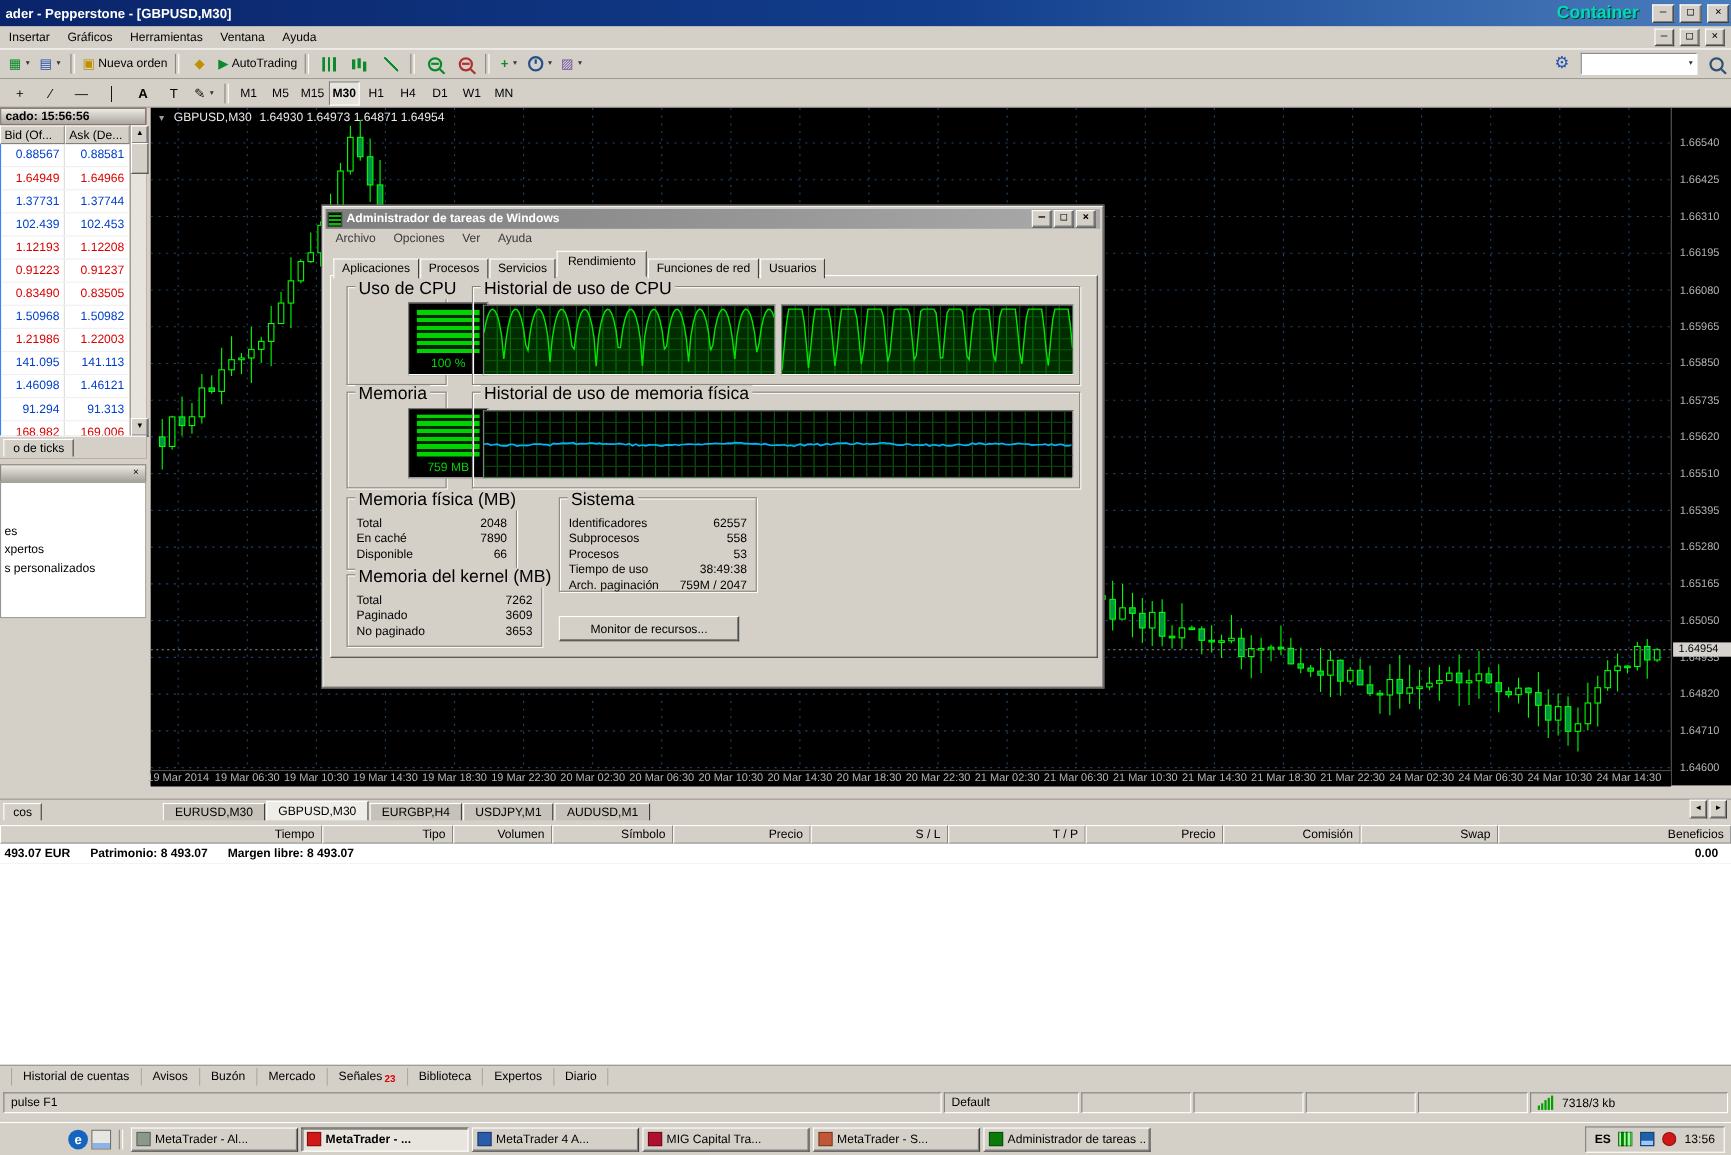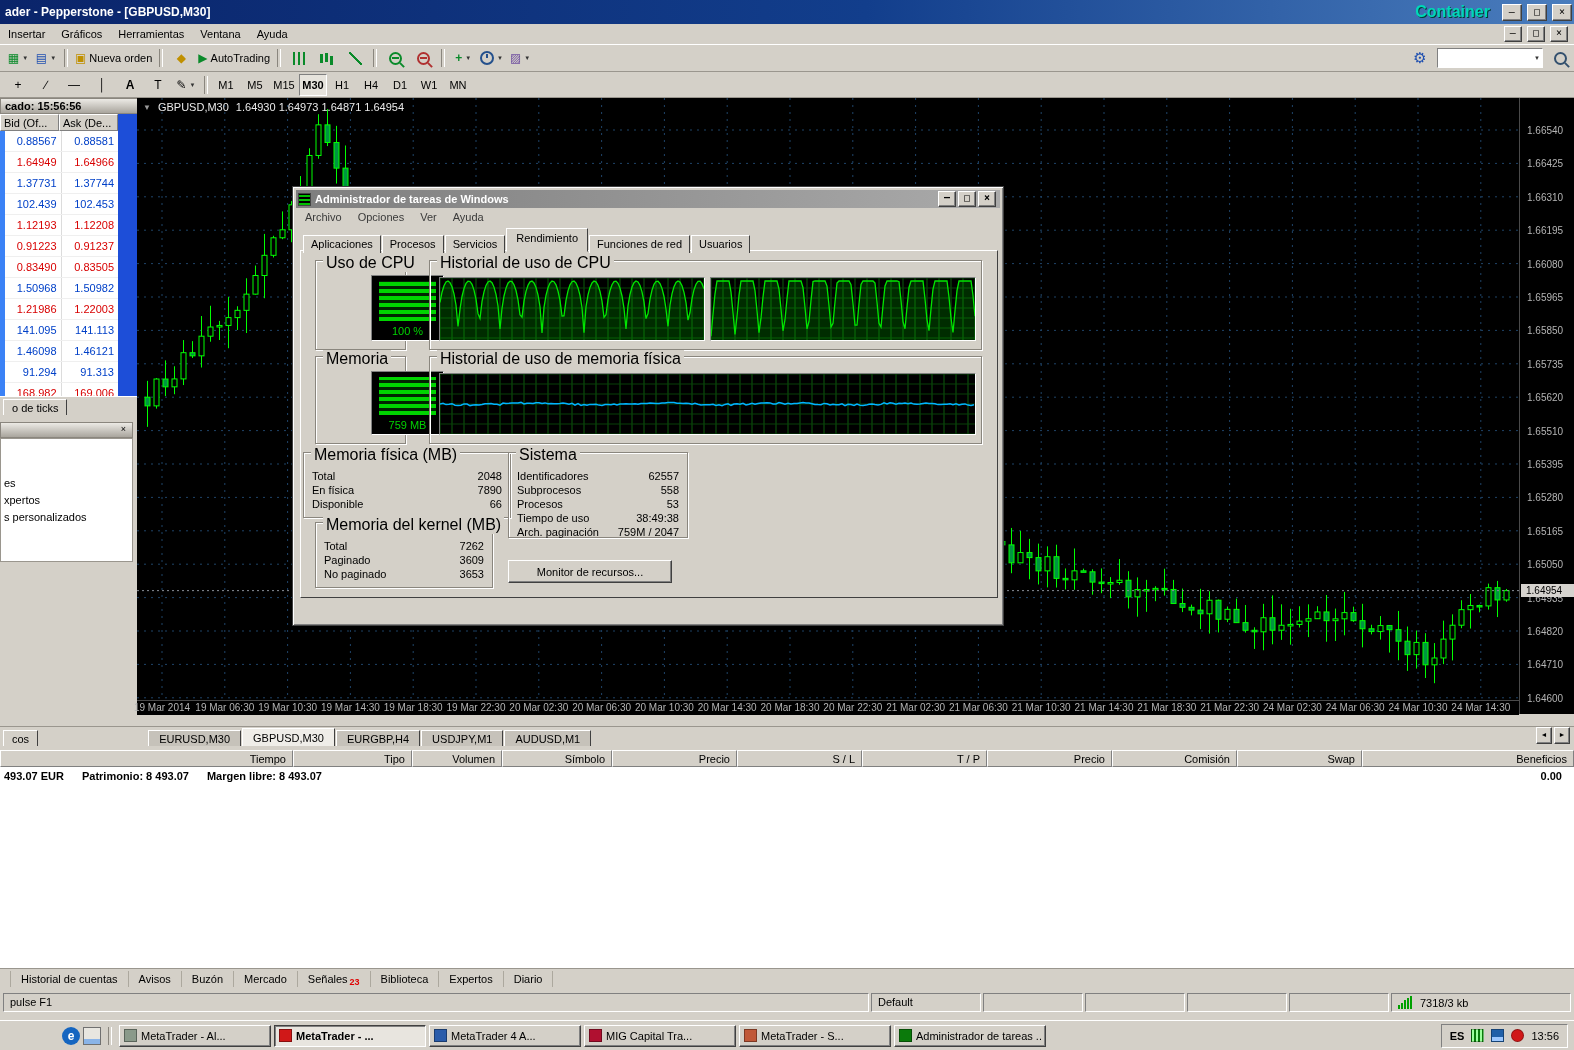--- a/index.html
+++ b/index.html
@@ -44,27 +44,27 @@
   .ic-line{width:13px;height:13px;background:linear-gradient(45deg,transparent 45%,#0a8a2a 45% 55%,transparent 55%);}
   .ic-clock{display:inline-block;width:10px;height:10px;border:2px solid #24508c;border-radius:50%;position:relative;}
   .ic-clock::after{content:'';position:absolute;left:4px;top:1px;width:2px;height:4px;background:#24508c;}
   .searchbox{display:inline-flex;align-items:center;background:#fff;border:1px solid;border-color:#808080 #fff #fff #808080;height:18px;width:100px;padding:0 2px;margin:0 3px;}
   .searchbox input{border:none;outline:none;flex:1;width:80px;font-size:11px;font-family:inherit;background:#fff;}
   .tfbtn{min-width:26px;height:20px;display:inline-flex;align-items:center;justify-content:center;font-size:11px;margin-right:1px;border:1px solid transparent;}
   .tfbtn.active{border-color:#808080 #fff #fff #808080;background:#e6e3dc;font-weight:bold;}
   
   #workspace{left:0;top:98px;width:1574px;height:628px;background:#d4d0c8;}
   
-  .mw-panel{left:0;top:0;width:133px;height:319px;background:#1d4ed8;padding-left:46px;}
+  .mw-panel{left:0;top:0;width:133px;height:319px;background:#7f1d1d;}
   .mw-caption{position:absolute;left:0;top:0;right:0;height:16px;background:linear-gradient(#eceae5,#a9a59d);
     border:1px solid #8a867e;box-sizing:border-box;font-weight:bold;padding:1px 4px;white-space:nowrap;overflow:hidden;}
   .mw-head{position:absolute;left:0;top:16px;display:flex;}
   .mw-th{width:59px;height:17px;box-sizing:border-box;background:#d4d0c8;border:1px solid;border-color:#fff #808080 #808080 #fff;
     font-size:11px;padding:2px 3px;white-space:nowrap;overflow:hidden;}
-  #mw-body{position:absolute;left:0;top:33px;width:118px;height:278px;background:#fff;border-left:5px solid #3b82f6;box-sizing:border-box;overflow:hidden;}
+  #mw-body{position:absolute;left:0;top:33px;width:118px;height:278px;background:#fff;border-left:1px solid #3b82f6;box-sizing:border-box;overflow:hidden;}
   .mw-row{display:flex;height:20px;border-bottom:1px solid #efefef;}
   .mw-bid,.mw-ask{width:58px;text-align:right;padding:4px 4px 0 0;box-sizing:border-box;}
   .mw-bid{border-right:1px solid #dcdcdc;}
   .up{color:#0040c8;} .down{color:#d80000;}
   .mw-sb{position:absolute;right:0;top:16px;width:15px;height:283px;background:#e6e3dc;border-left:1px solid #9a968e;box-sizing:border-box;}
   .sb-btn{position:absolute;left:0;width:14px;height:15px;background:#d4d0c8;border:1px solid;border-color:#fff #404040 #404040 #fff;
     box-shadow:inset -1px -1px 0 #808080;font-size:7px;text-align:center;line-height:13px;}
   .sb-thumb{position:absolute;left:0;top:16px;width:14px;height:26px;background:#d4d0c8;border:1px solid;border-color:#fff #404040 #404040 #fff;}
   .mw-tabs{position:absolute;left:0;bottom:0;right:0;height:20px;background:#d4d0c8;border-top:1px solid #fff;}
   .mini-tab{display:inline-block;margin:2px 0 0 3px;padding:2px 8px 1px;background:#d4d0c8;border:1px solid;
@@ -105,21 +105,21 @@
   
   #bottomtabs{left:0;top:968px;width:1574px;height:20px;background:#d4d0c8;border-top:1px solid #9a968e;
     display:flex;align-items:center;padding-left:10px;box-sizing:border-box;}
   .btab{padding:2px 10px;border-right:1px solid #aca89e;font-size:11px;}
   .btab:first-child{border-left:1px solid #aca89e;}
   .btab-badge{color:#e00000;font-size:9px;font-weight:bold;margin-left:2px;position:relative;top:2px;}
   
   #statusbar{left:0;top:990px;width:1574px;height:26px;background:#d4d0c8;display:flex;gap:2px;padding:3px 3px 0;box-sizing:border-box;align-items:stretch;}
   .sb-cell{border:1px solid;border-color:#808080 #fff #fff #808080;font-size:11px;padding:2px 6px;height:19px;box-sizing:border-box;white-space:nowrap;overflow:hidden;}
   .sb-help{flex:1;}
-  .sb-profile{width:110px;} .sb-e{width:100px;} .sb-traffic{width:180px;display:flex;align-items:center;}
+  .sb-profile{width:123px;} .sb-e{width:100px;} .sb-traffic{width:180px;display:flex;align-items:center;}
   .bars{display:inline-flex;align-items:flex-end;gap:1px;margin-right:8px;}
   .bars i{display:block;width:2px;background:#00a000;}
   .bars i:nth-child(1){height:4px;} .bars i:nth-child(2){height:6px;} .bars i:nth-child(3){height:9px;}
   .bars i:nth-child(4){height:11px;} .bars i:nth-child(5){height:13px;}
   
   #taskbar{left:0;top:1020px;width:1574px;height:30px;background:#d4d0c8;border-top:1px solid #fff;
     display:flex;align-items:center;gap:3px;padding:0 6px 0 62px;box-sizing:border-box;}
   .ql{width:18px;height:18px;flex:none;}
   .ql-ie{background:#1565c0;border-radius:50%;color:#fff;font-weight:bold;text-align:center;line-height:18px;font-size:12px;}
   .ql-desk{background:#e8e6e0;border:1px solid #707070;box-shadow:inset 0 -5px 0 #8ab4e8;box-sizing:border-box;}
@@ -151,21 +151,21 @@
     border-bottom:none;margin-right:1px;font-size:11px;position:relative;top:2px;}
   .tm-tab.active{top:0;height:19px;padding:3px 9px 0;border-bottom:1px solid #d4d0c8;margin-bottom:-1px;}
   .tm-page{position:absolute;left:7px;top:63px;width:698px;height:348px;background:#d4d0c8;
     border:1px solid;border-color:#fff #404040 #404040 #fff;box-sizing:border-box;}
   .groupbox{position:absolute;border:1px solid #8a867e;box-shadow:inset 1px 1px 0 #fff,1px 1px 0 #fff;box-sizing:border-box;}
   .legend{position:absolute;top:-7px;left:7px;background:#d4d0c8;padding:0 3px;font-size:16px;white-space:nowrap;}
   .g-cpu{left:14px;top:9px;width:91px;height:90px;}
   .g-cpuh{left:128px;top:9px;width:553px;height:90px;}
   .g-mem{left:14px;top:105px;width:91px;height:88px;}
   .g-memh{left:128px;top:105px;width:553px;height:88px;}
-  .g-phys{left:2px;top:201px;width:208px;height:66px;}
+  .g-phys{left:14px;top:201px;width:155px;height:66px;}
   .g-sys{left:207px;top:201px;width:180px;height:86px;}
   .g-kern{left:14px;top:271px;width:178px;height:66px;}
   .led-panel{position:absolute;left:8px;top:14px;width:73px;background:#000;border:1px solid;border-color:#808080 #fff #fff #808080;box-sizing:border-box;margin-left:47px;}
   .g-cpu .led-panel{height:66px;} .g-mem .led-panel{height:64px;}
   .led-bars{position:absolute;left:7px;right:7px;top:5px;bottom:19px;background:repeating-linear-gradient(to top,#00d400 0 4px,#012501 4px 7px);}
   .led-label{position:absolute;left:0;right:0;bottom:3px;text-align:center;color:#00d400;font-size:11px;}
   .g-cpuh svg,.g-memh svg{position:absolute;top:16px;background:#000;border:1px solid;border-color:#808080 #fff #fff #808080;box-sizing:content-box;}
   #cpu1{left:9px;} #cpu2{left:280px;} #memh{left:9px;}
   .infobox{position:absolute;left:8px;right:8px;top:16px;}
   .inforow{display:flex;justify-content:space-between;height:14px;line-height:14px;font-size:11px;}
@@ -1060,21 +1060,21 @@
         </svg>
     </div>
     <div class="groupbox g-phys">
       <span class="legend">Memoria física (MB)</span>
       <div class="infobox" id="phys-rows">
           <div class="inforow">
             <span class="il">Total</span>
             <span class="iv">2048</span>
           </div>
           <div class="inforow">
-            <span class="il">En física</span>
+            <span class="il">En caché</span>
             <span class="iv">7890</span>
           </div>
           <div class="inforow">
             <span class="il">Disponible</span>
             <span class="iv">66</span>
           </div>
         </div>
     </div>
     <div class="groupbox g-sys">
       <span class="legend">Sistema</span>

